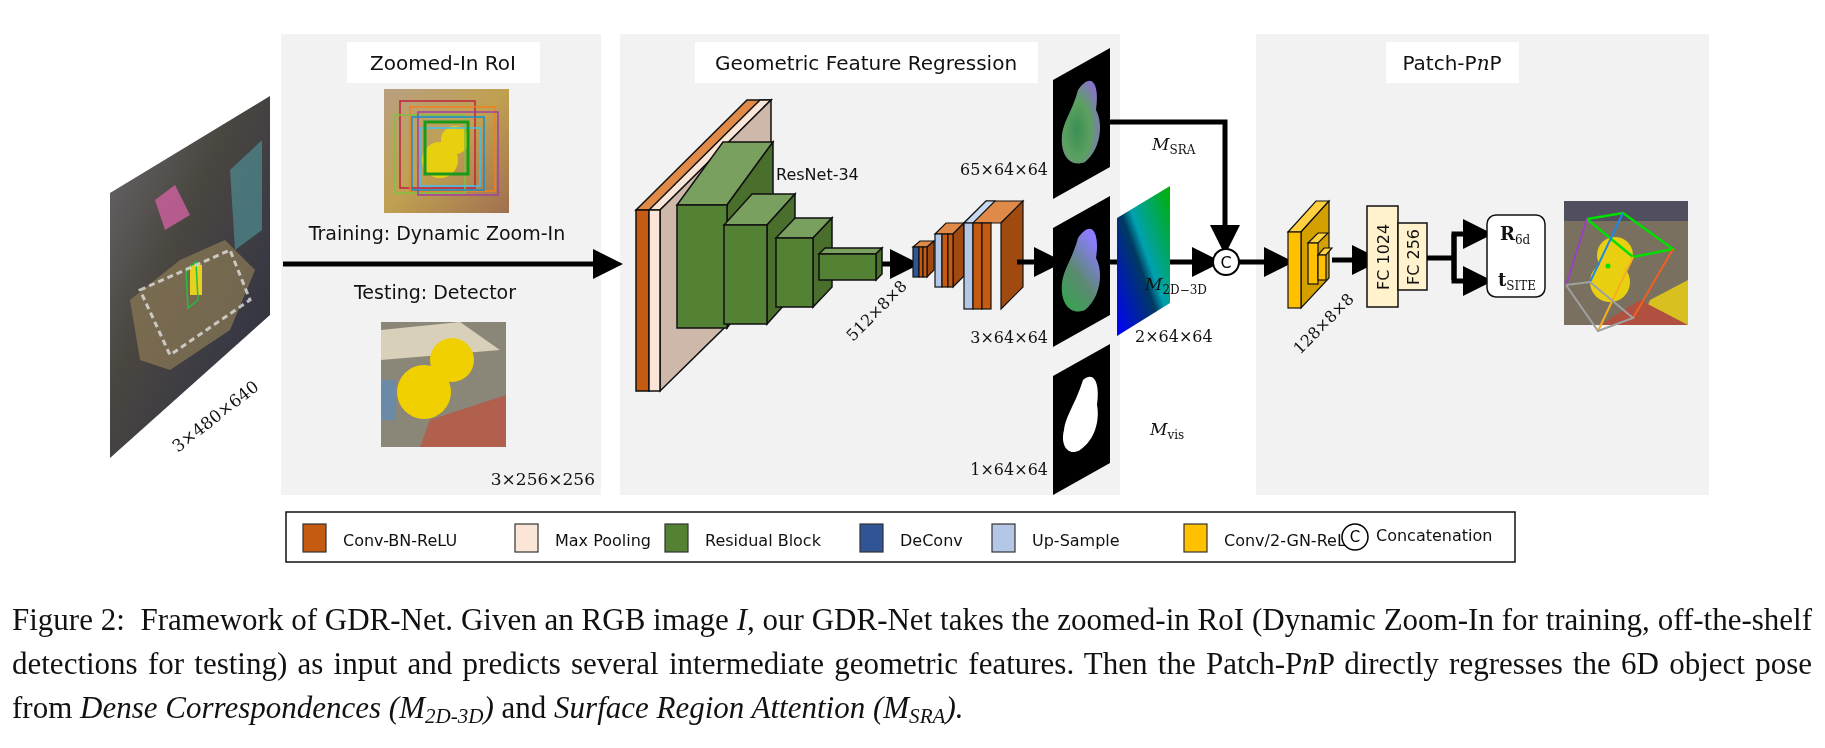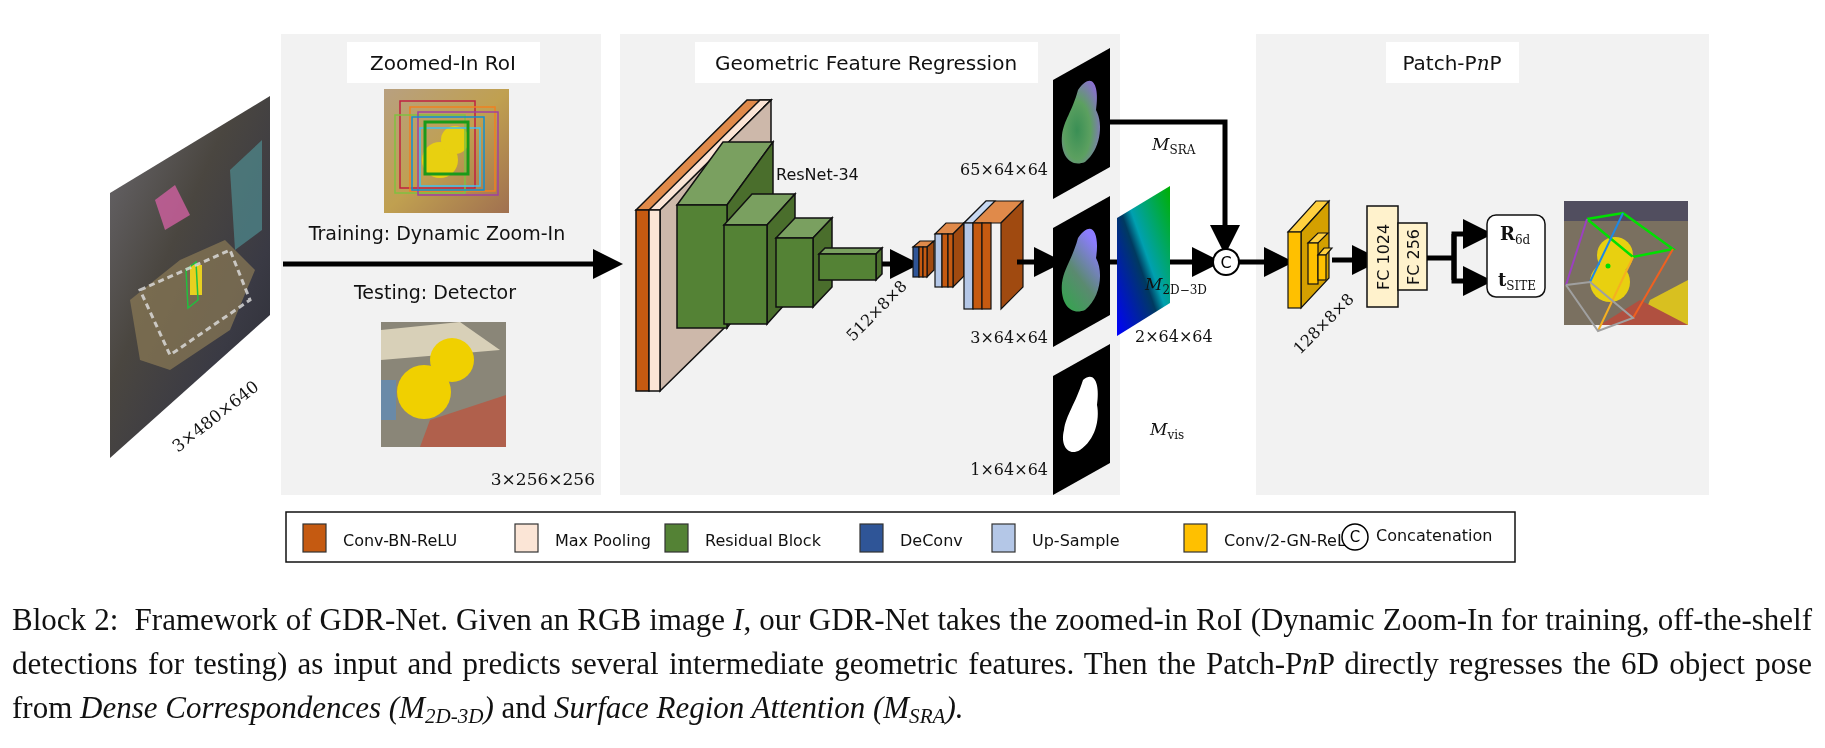--- a/index.html
+++ b/index.html
@@ -236,15 +236,15 @@
       <text x="1032" y="546" font-size="16" fill="#111" font-family="&quot;DejaVu Sans&quot;, sans-serif">Up-Sample</text>
       <rect x="1184" y="524" width="23" height="28" fill="#ffc000" stroke="#333" stroke-width="1.2"></rect>
       <text x="1224" y="546" font-size="16" fill="#111" font-family="&quot;DejaVu Sans&quot;, sans-serif">Conv/2-GN-ReLU</text>
     </g>
   <circle cx="1355" cy="537" r="13" fill="#fff" stroke="#000" stroke-width="1.5"></circle>
   <text class="sans" font-size="15" x="1355" y="542" text-anchor="middle" fill="#000">C</text>
   <text class="sans" font-size="16" x="1376" y="541" fill="#111">Concatenation</text>
 </svg>
 
 <div class="caption">
-  <span>Block 2:</span>&nbsp;
+  <span>Figure 2:</span>&nbsp;
   <b>Framework of GDR-Net.</b><span> Given an RGB image </span><i>I</i><span>, our GDR-Net takes the zoomed-in RoI (Dynamic Zoom-In for training, off-the-shelf detections for testing) as input and predicts several intermediate geometric features. Then the Patch-P</span><i>n</i><span>P directly regresses the 6D object pose from </span><i><span>Dense Correspondences (M</span><sub>2D-3D</sub><span>)</span></i><span> and </span><i><span>Surface Region Attention (M</span><sub>SRA</sub><span>).</span></i>
 </div>
 
 </body></html>

